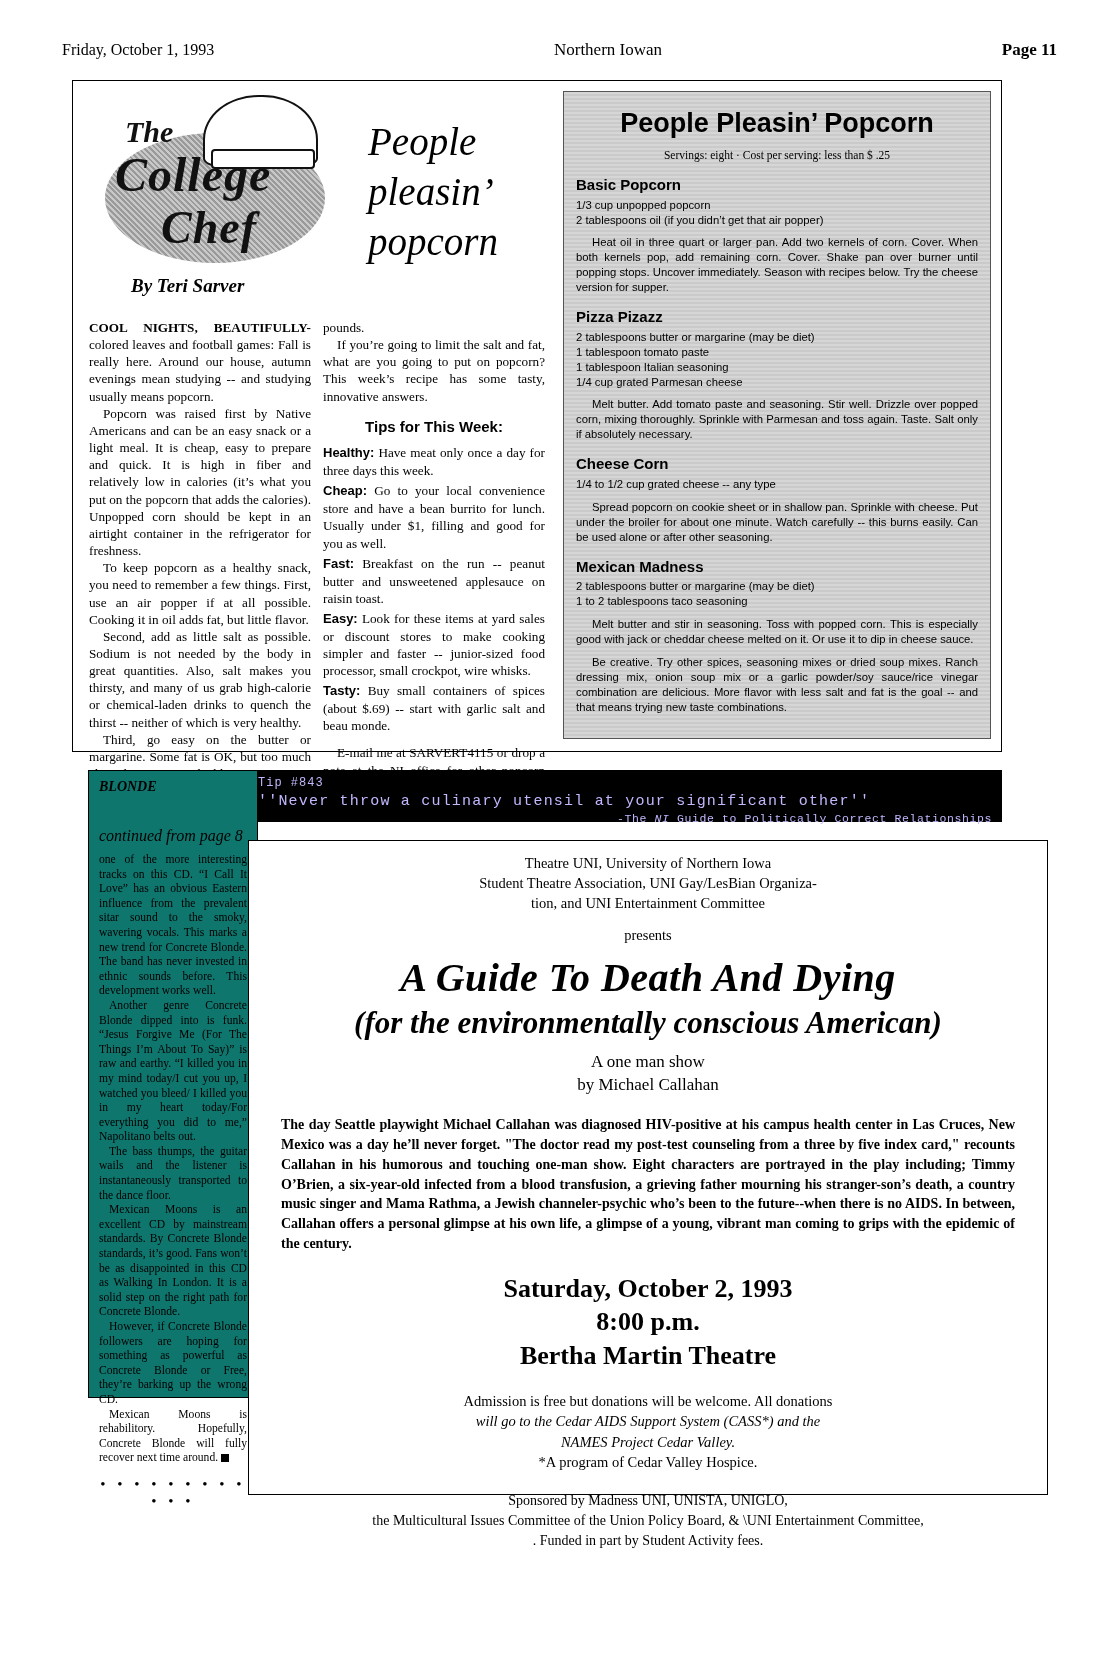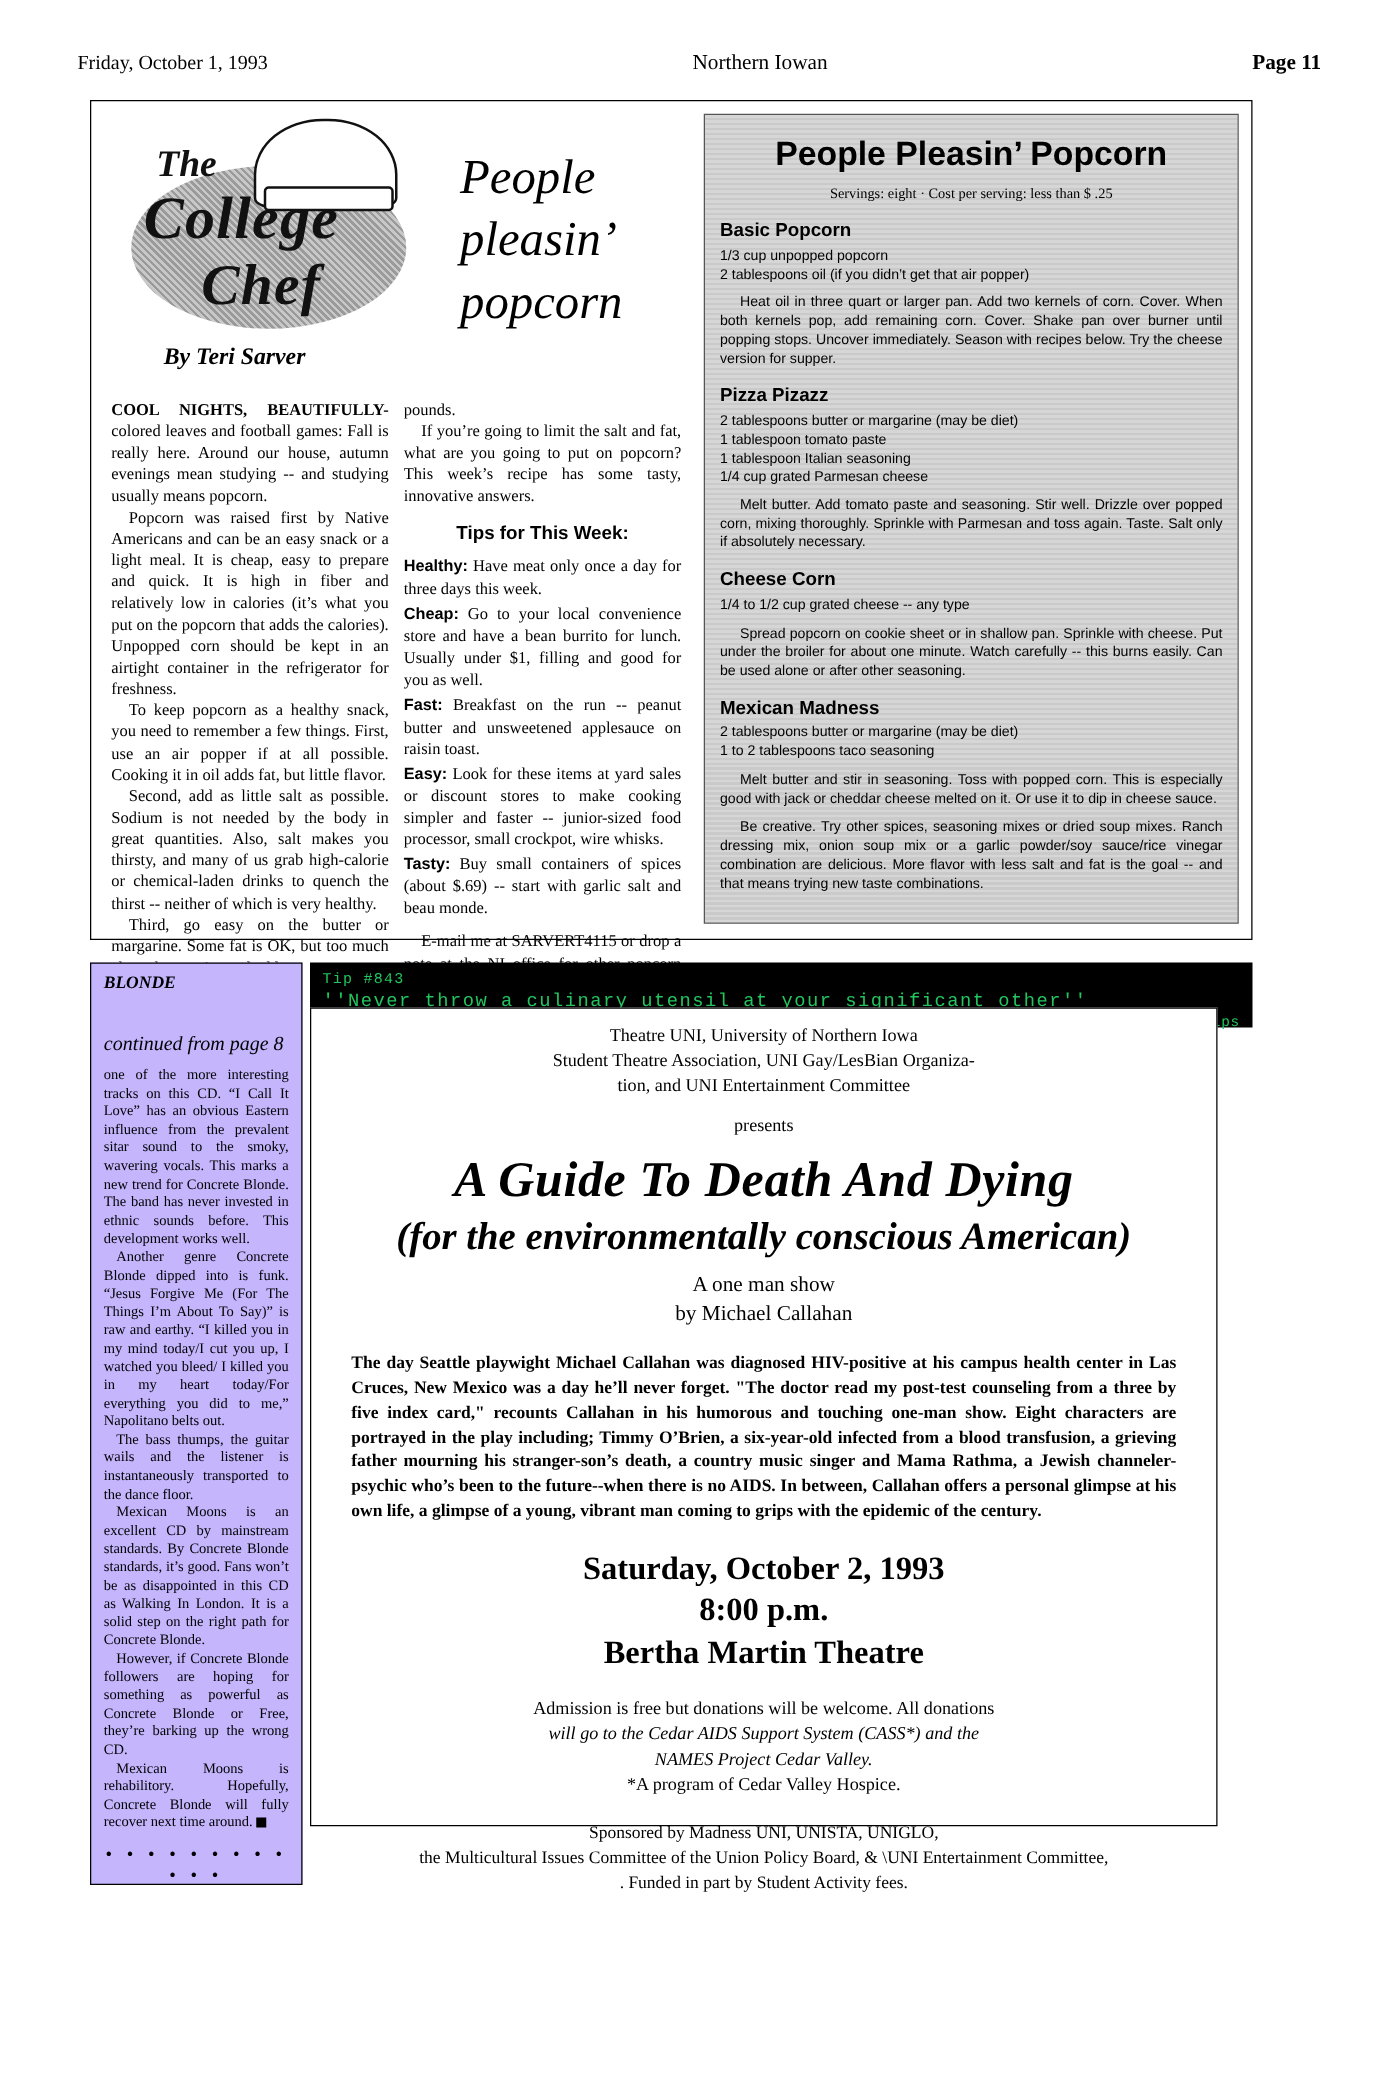--- a/index.html
+++ b/index.html
@@ -109,44 +109,44 @@
     font-size: 27px; font-weight: bold; letter-spacing: 0px;
   }
   .recipe .servings { text-align: center; font-size: 11.5px; margin-bottom: 12px; font-family: "Liberation Serif", serif; }
   .recipe h3 { margin: 12px 0 3px 0; font-size: 15px; font-weight: bold; }
   .recipe .ing { margin: 0; }
   .recipe .method { margin: 8px 0 0 0; text-indent: 16px; text-align: justify; }
 
   
   .tip-banner {
     position: absolute; left: 248px; top: 770px; width: 754px; height: 52px;
-    background: #000; color: #22c55e;
+    background: #000; color: #c4b5fd;
     font-family: "Liberation Mono", monospace;
     padding: 6px 10px;
   }
   .tip-banner .tipnum { font-size: 12px; letter-spacing: 1px; }
   .tip-banner .tiptext { font-size: 15px; letter-spacing: 1.2px; margin-top: 3px; }
   .tip-banner .tipattr { font-size: 11.5px; text-align: right; margin-top: 2px; letter-spacing: .6px; }
   .tip-banner .tipattr i { font-style: italic; }
 
   
   .blonde-box {
-    position: absolute; left: 72px; top: 770px; width: 170px; height: 738px;
-    border: 1.5px solid #000; background: #c4b5fd;
+    position: absolute; left: 88px; top: 770px; width: 170px; height: 628px;
+    border: 1.5px solid #000; background: #0f766e;
     padding: 8px 10px;
   }
   .blonde-head { font-style: italic; font-weight: bold; font-size: 14px; }
   .blonde-sub { font-style: italic; font-size: 16px; margin-bottom: 8px; margin-top: 32px; }
   .blonde-body { font-size: 11.6px; line-height: 1.26; text-align: justify; }
   .blonde-body p { margin: 0; text-indent: 10px; }
   .dots { margin-top: 10px; text-align: center; letter-spacing: 4px; font-size: 15px; }
 
   
   .ad-box {
-    position: absolute; left: 248px; top: 806px; width: 726px; height: 655px;
+    position: absolute; left: 248px; top: 840px; width: 800px; height: 655px;
     border: 1.5px solid #000; background: #fff;
     padding: 12px 26px;
     text-align: center;
   }
   .ad-org { font-size: 14.5px; line-height: 1.38; }
   .ad-presents { font-size: 14.5px; margin: 14px 0 6px 0; }
   .ad-title {
     font-family: "Liberation Serif", serif; font-style: italic; font-weight: bold;
     font-size: 40px; margin: 10px 0 4px 0; letter-spacing: .5px;
   }

